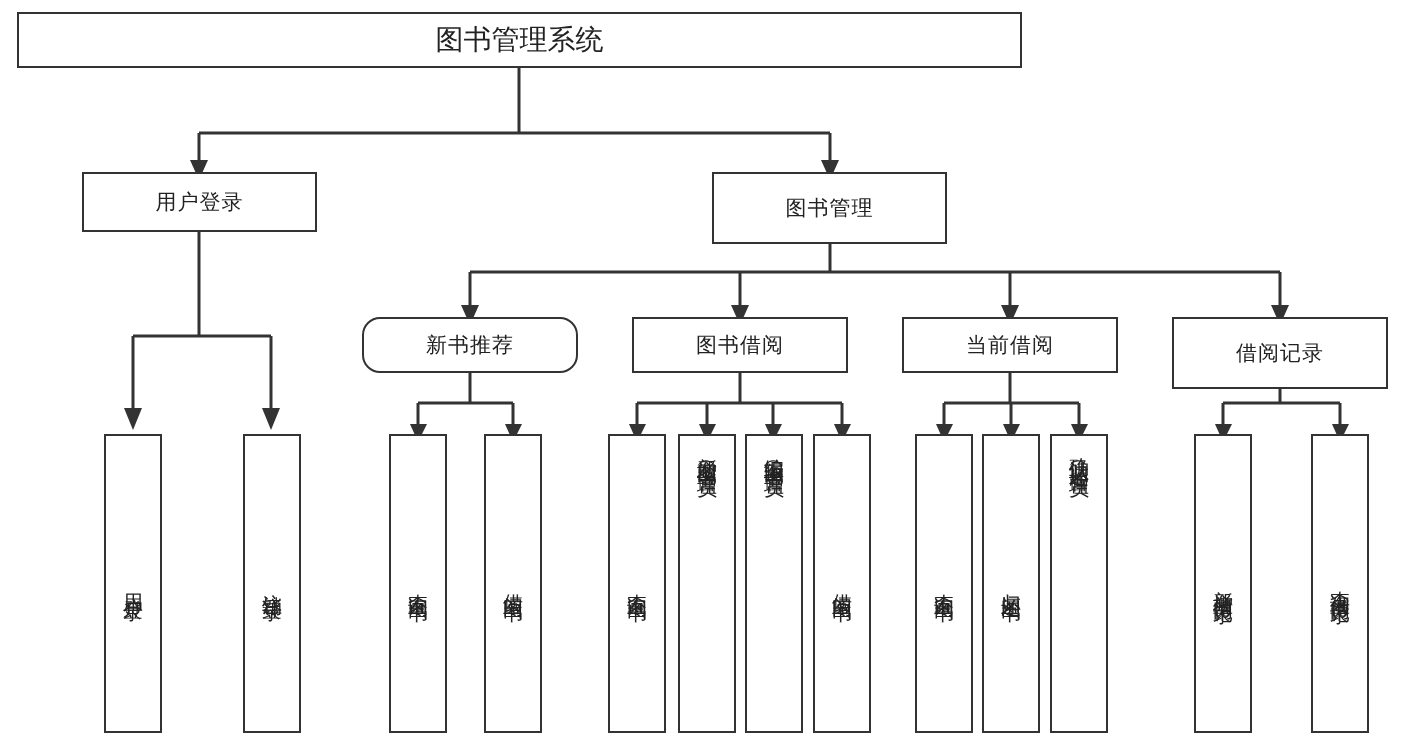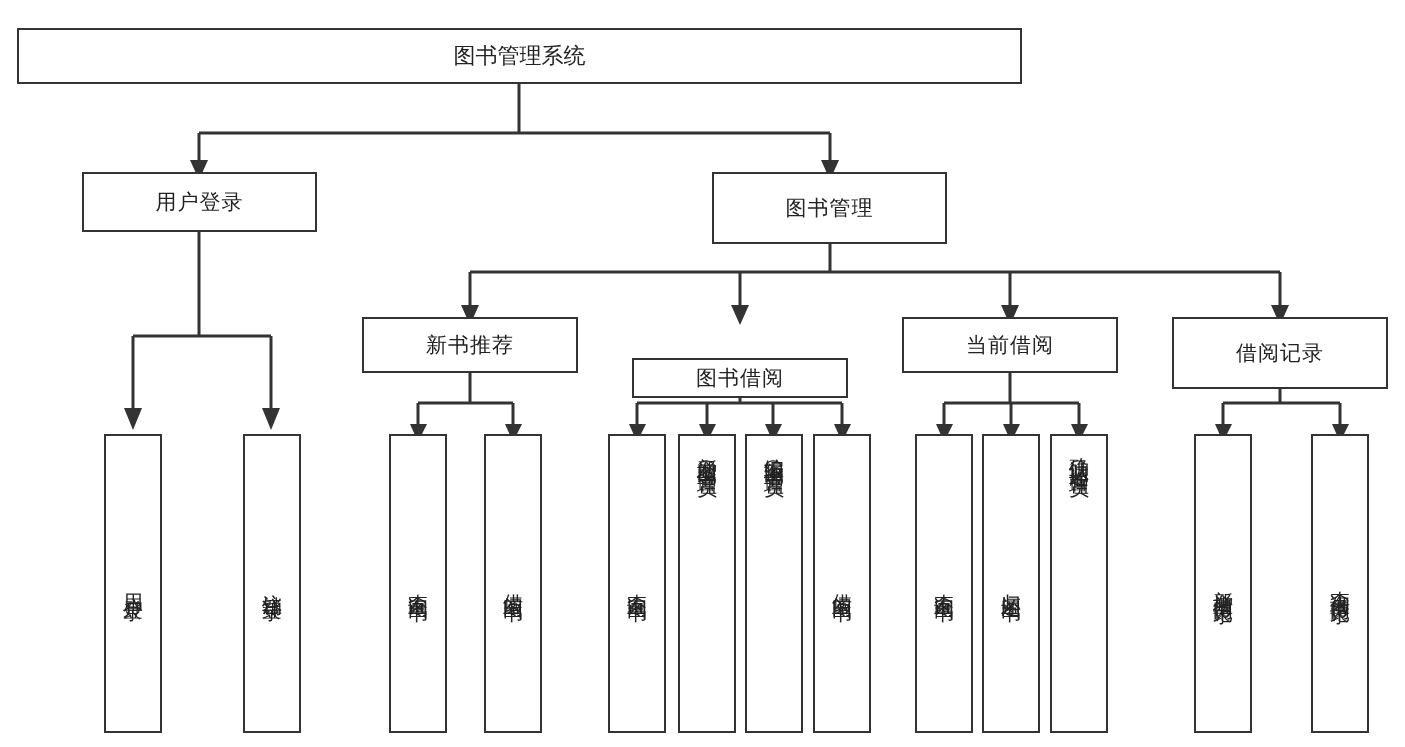--- a/index.html
+++ b/index.html
@@ -26,22 +26,21 @@
     align-items: center;
     justify-content: center;
     color: #222222;
   }
   .node.horiz {
     font-size: 21px;
     letter-spacing: 1px;
     line-height: 1.2;
   }
   .node.root {
-    font-size: 22px;
-    margin-top: 16px;
+    font-size: 28px;
   }
   .leaf {
     position: absolute;
     box-sizing: border-box;
     border: 2px solid #333333;
     background: #ffffff;
     display: flex;
     align-items: flex-start;
     justify-content: center;
     padding-top: 6px;
@@ -154,22 +153,22 @@
       <polygon points="1215,424 1232,424 1223,442"></polygon>
       <polygon points="1332,424 1349,424 1340,442"></polygon>
     </g>
   </svg>
 
   <div class="node root" style="left:17px; top:12px; width:1005px; height:56px;">图书管理系统</div>
 
   <div class="node horiz" style="left:82px; top:172px; width:235px; height:60px;">用户登录</div>
   <div class="node horiz" style="left:712px; top:172px; width:235px; height:72px;">图书管理</div>
 
-  <div class="node horiz" style="left:362px; top:317px; width:216px; height:56px;">新书推荐</div>
-  <div class="node horiz" style="left:632px; top:317px; width:216px; height:40px;margin-top:41px;">图书借阅</div>
+  <div class="node horiz" style="left:362px; top:317px; width:216px; height:56px;border-radius:18px;">新书推荐</div>
+  <div class="node horiz" style="left:632px; top:317px; width:216px; height:56px;">图书借阅</div>
   <div class="node horiz" style="left:902px; top:317px; width:216px; height:56px;">当前借阅</div>
   <div class="node horiz" style="left:1172px; top:317px; width:216px; height:72px;">借阅记录</div>
 
   <div class="leaf mid" style="left:104px; top:434px; width:58px; height:299px;">
     <span class="vtext">用户登录</span>
   </div>
   <div class="leaf mid" style="left:243px; top:434px; width:58px; height:299px;">
     <span class="vtext">注销登录</span>
   </div>
 

